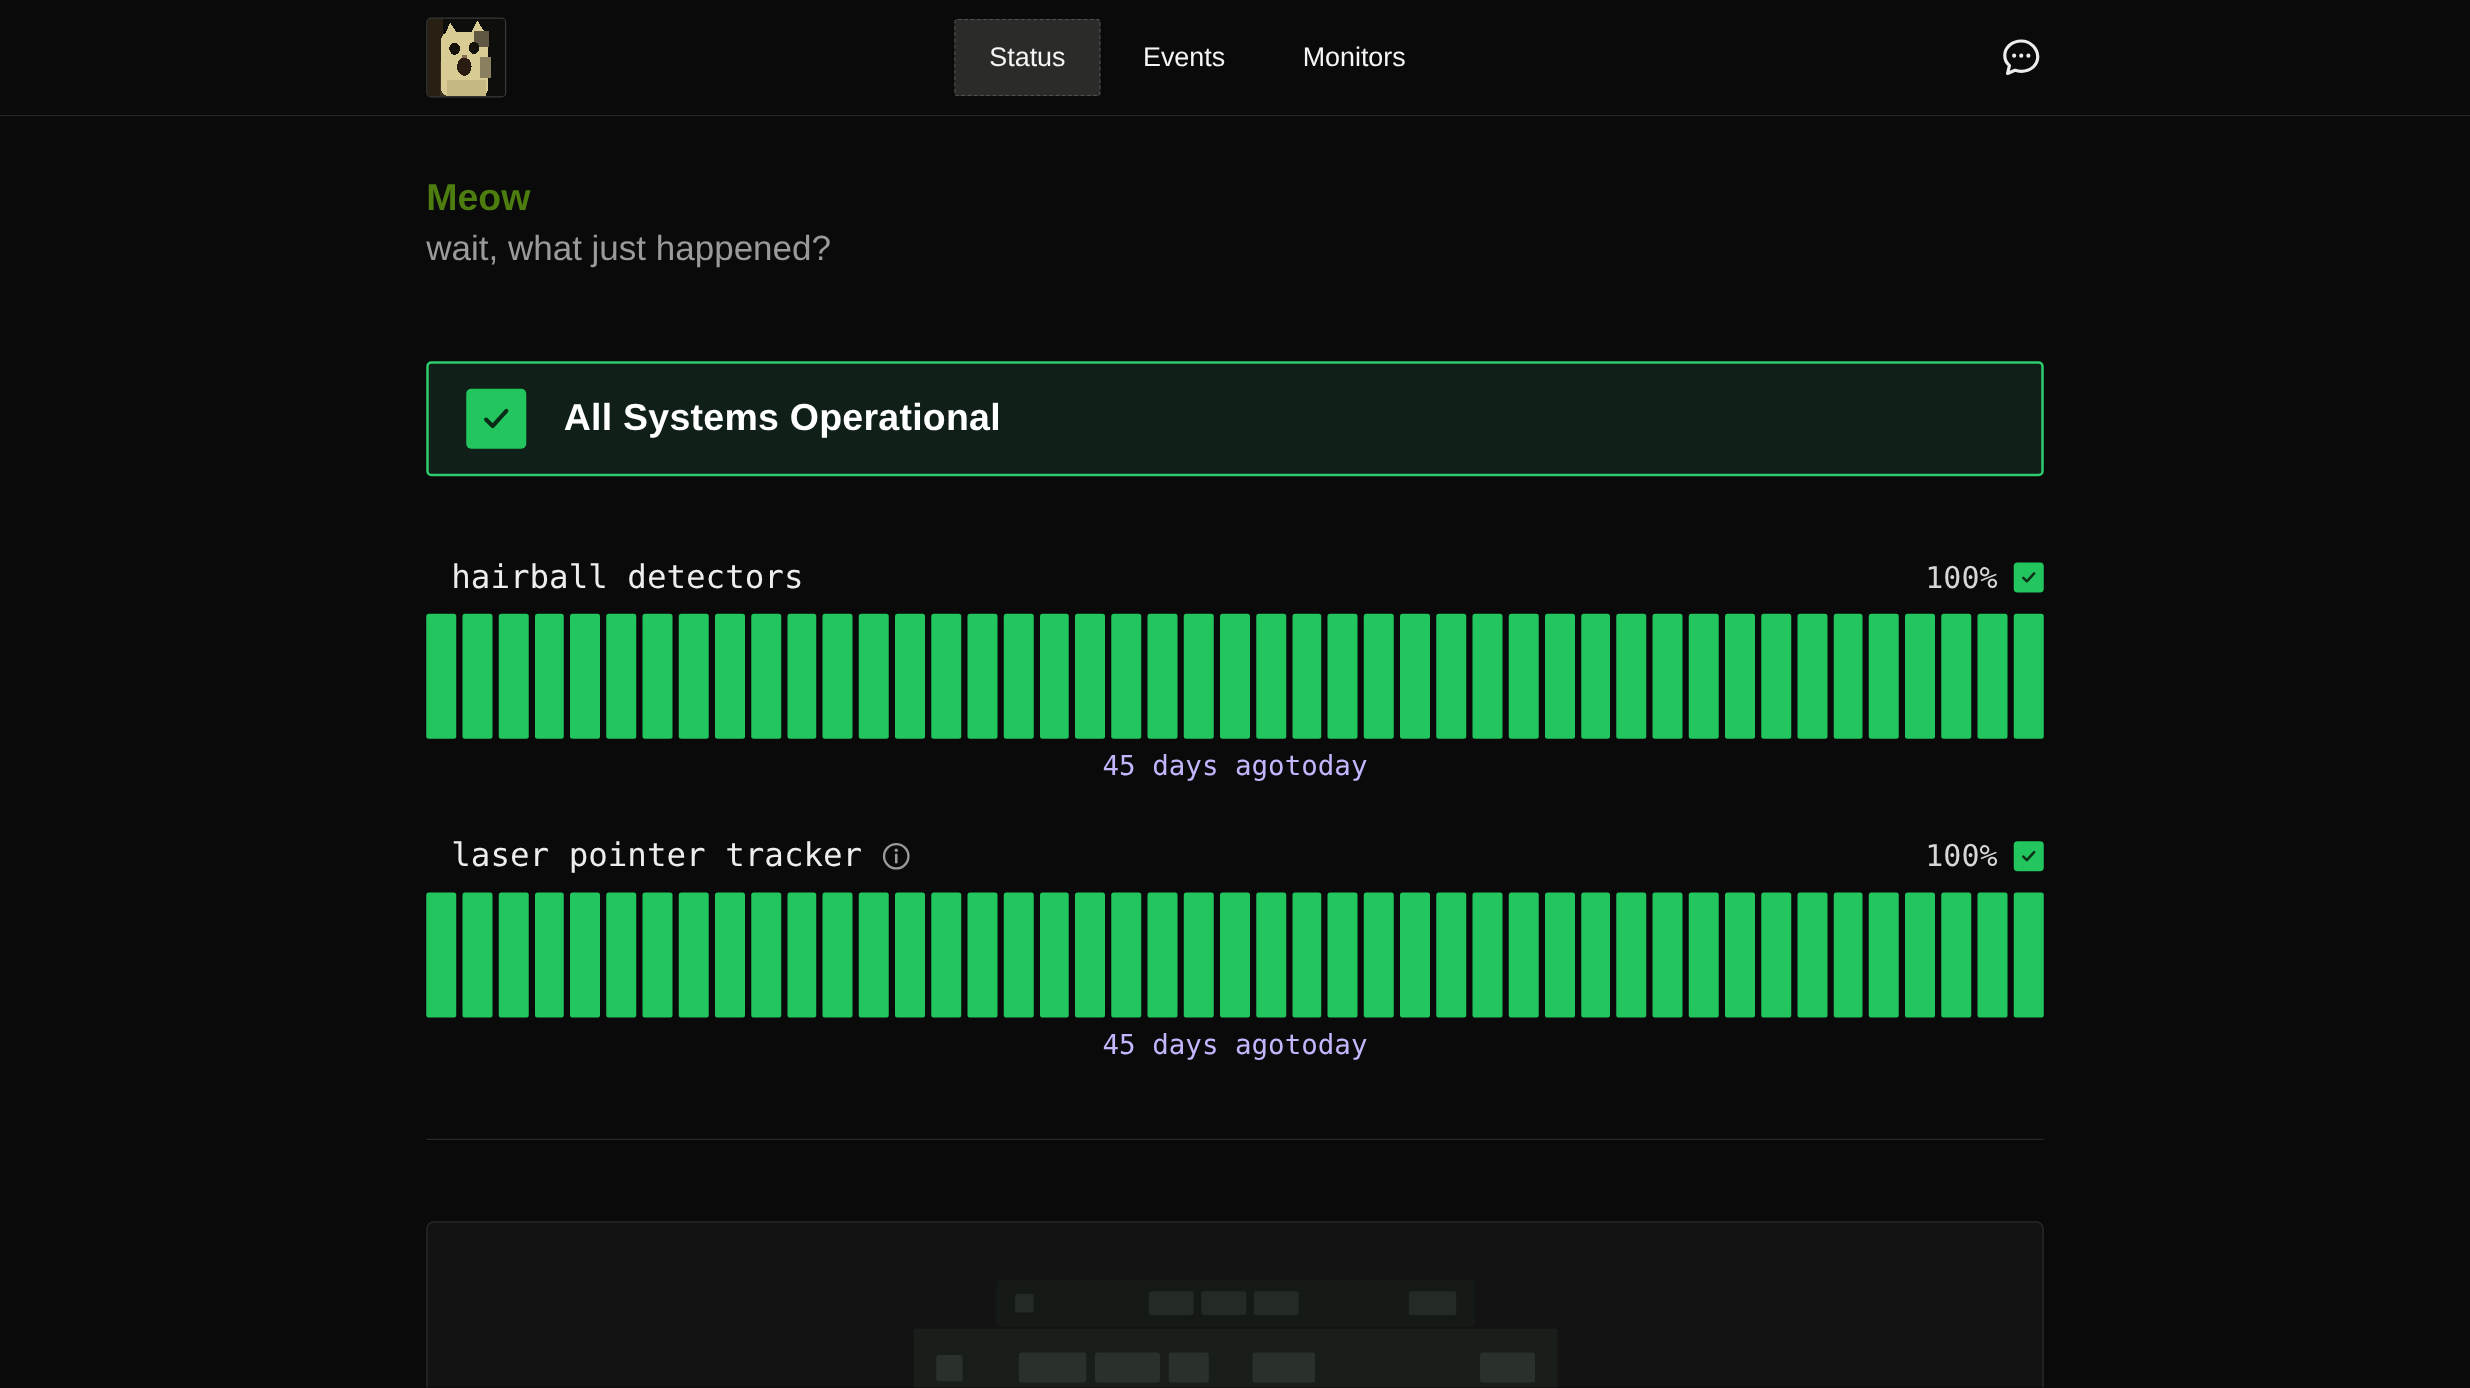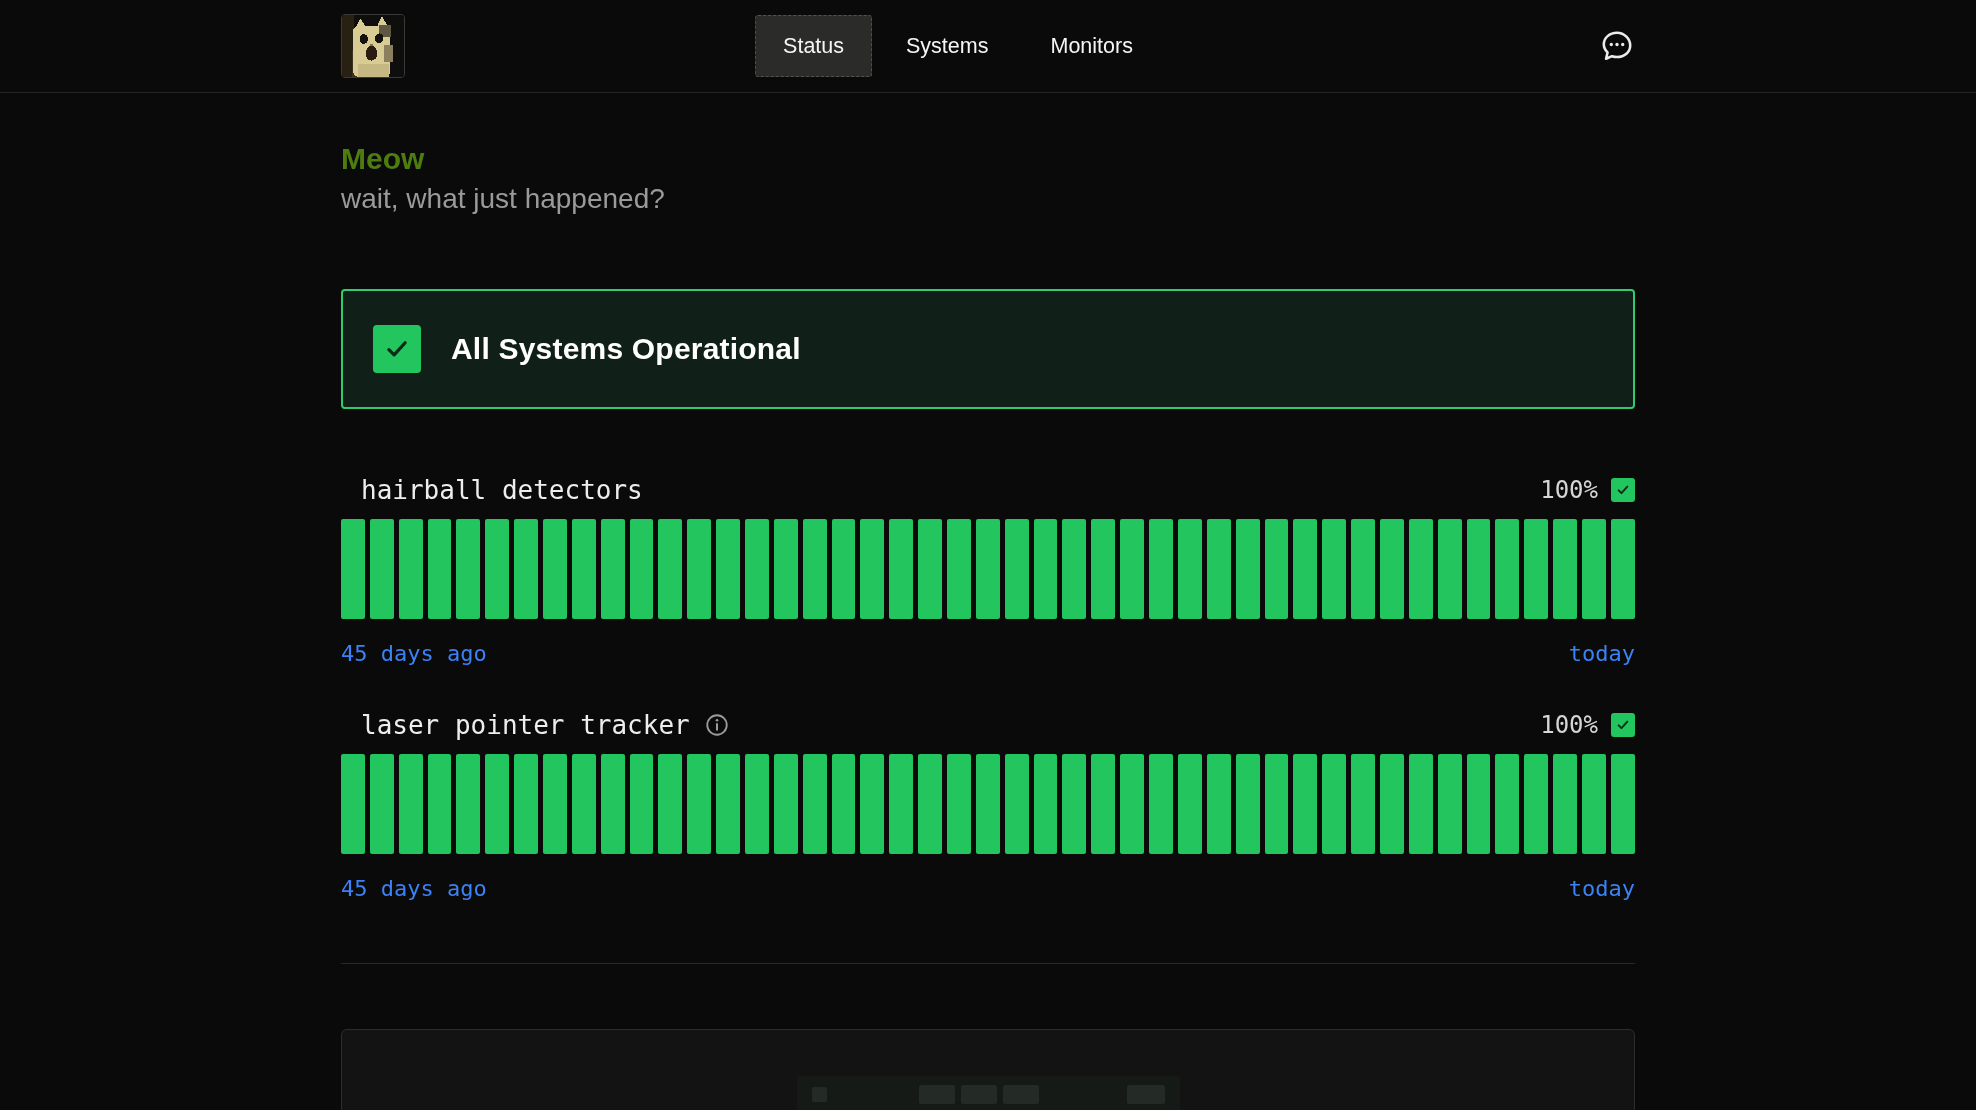--- a/index.html
+++ b/index.html
@@ -54,21 +54,21 @@
   }
 
   
   .main { width: 1294px; margin: 0 auto; }
   .page-title { font-size: 30px; font-weight: 700; color: #4d7c0f; margin-top: 49px; }
   .page-subtitle { font-size: 28px; color: #9a9a9a; margin-top: 7px; font-weight: 400; }
 
   
   .banner {
     margin-top: 74px;
-    height: 120px;
+    height: 92px;
     border: 2px solid #2fcb6e; border-radius: 4px;
     background: #102018;
     display: flex; align-items: center;
     padding: 0 30px; gap: 30px;
   }
   .check-sq {
     width: 48px; height: 48px; border-radius: 4px;
     background: #22c55e; flex: none;
     display: flex; align-items: center; justify-content: center;
   }
@@ -93,23 +93,23 @@
   .uptime { display: flex; align-items: center; gap: 13px; }
   .uptime-pct { font-family: "DejaVu Sans Mono", monospace; font-size: 24px; color: #d6d6d6; }
   .uptime-check {
     width: 24px; height: 24px; border-radius: 3px;
     background: #22c55e; display: flex; align-items: center; justify-content: center;
   }
   .uptime-check svg { width: 16px; height: 16px; }
   .bars { display: flex; gap: 5px; height: 100px; }
   .bar { flex: 1; background: #22c55e; border-radius: 2px; cursor: pointer; }
   .axis {
-    display: flex; justify-content: space-between;
+    display: flex; justify-content: center;
     font-family: "DejaVu Sans Mono", monospace;
-    font-size: 22px; color: #3b82f6; margin-top: 22px;
+    font-size: 22px; color: #c4b5fd; margin-top: 10px;
   }
 
   
   .divider { margin-top: 62px; height: 1px; background: #282828; }
   .bottom-card {
     margin-top: 65px; height: 280px;
     border: 1px solid #2c2c2c; border-radius: 6px;
     background: #131313; overflow: hidden;
   }
   .ghost { margin-top: 46px; }
@@ -147,21 +147,21 @@
         <rect x="4" y="12.6" width="8" height="3.4" fill="#c6b883"></rect>
         <ellipse cx="5.6" cy="6.2" rx="1.1" ry="1.25" fill="#15120b"></ellipse>
         <ellipse cx="9.6" cy="6.0" rx="1.1" ry="1.25" fill="#15120b"></ellipse>
         <rect x="7.1" y="7.5" width="1" height="0.8" fill="#8a6c55"></rect>
         <ellipse cx="7.6" cy="9.9" rx="1.5" ry="1.9" fill="#2a1c10"></ellipse>
       </svg>
     </div>
 
     <div class="nav-menu" id="nav-menu">
         <div class="nav-item active">Status</div>
-        <div class="nav-item">Systems</div>
+        <div class="nav-item">Events</div>
         <div class="nav-item">Monitors</div>
       </div>
 
     <div class="nav-right">
       <button class="chat-btn">
         <svg viewBox="0 0 24 24">
           <path d="M12 3.2c-5 0-8.8 3.4-8.8 7.7 0 2.1.95 4 2.5 5.4l-1 4.2 4-1.7c1 .35 2.15.55 3.3.55 5 0 8.8-3.4 8.8-7.7S17 3.2 12 3.2z" fill="none" stroke="#ececec" stroke-width="1.7" stroke-linejoin="round"></path>
           <circle cx="8.2" cy="11" r="1.1" fill="#ececec"></circle>
           <circle cx="12" cy="11" r="1.1" fill="#ececec"></circle>
           <circle cx="15.8" cy="11" r="1.1" fill="#ececec"></circle>

